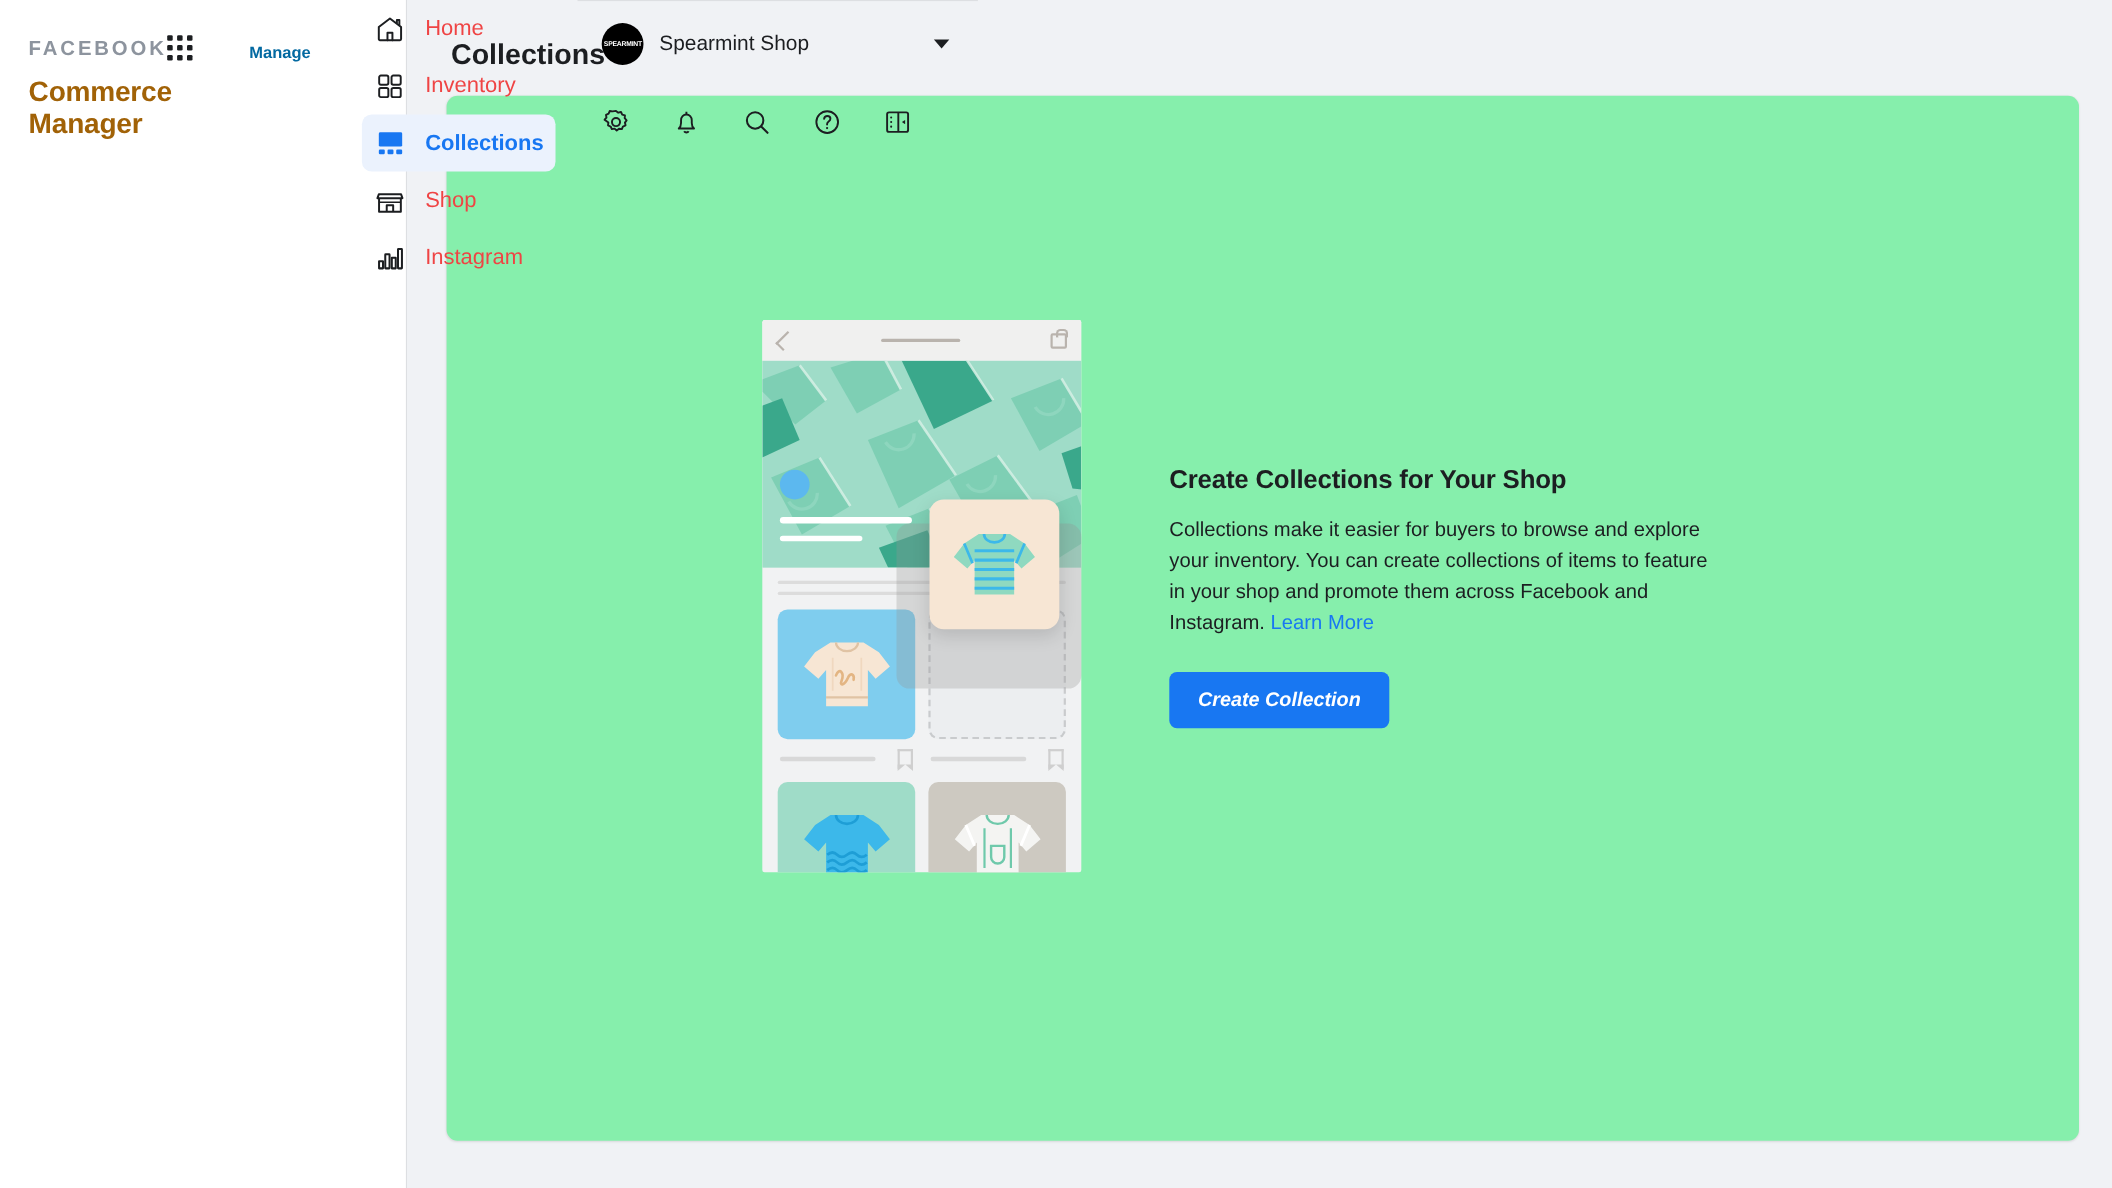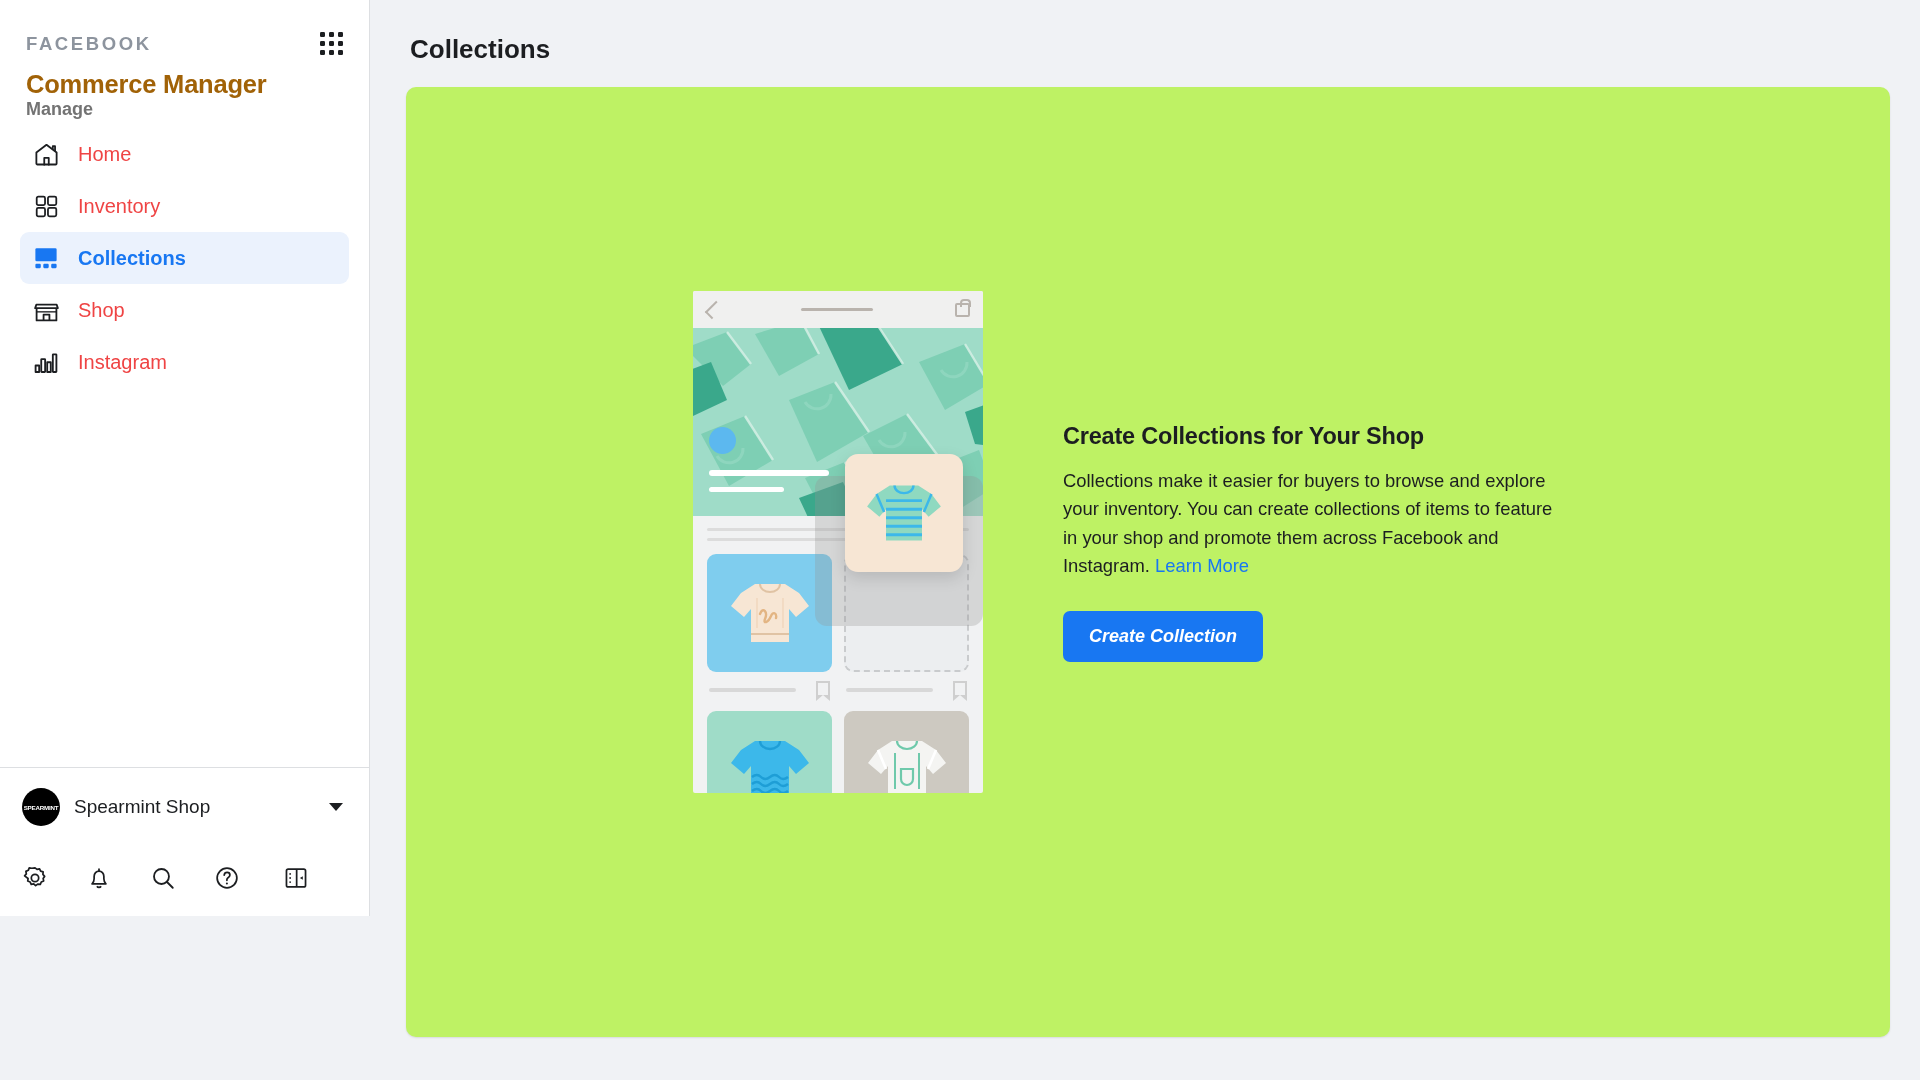--- a/index.html
+++ b/index.html
@@ -10,25 +10,25 @@
     overflow: hidden;
     background: #f0f2f5;
     font-family: "Liberation Sans", sans-serif;
     -webkit-font-smoothing: antialiased;
   }
   .app { display: flex; width: 1920px; height: 1080px; }
 
   
   .sidebar {
     width: 370px;
-    height: 916px;
+    height: 1080px;
     background: #ffffff;
     border-right: 1px solid #dddfe2;
     display: flex;
-    flex-direction: column;
+    flex-direction: row;
     position: relative;
     flex: 0 0 370px;
   }
   .sb-top { padding: 32px 26px 0 26px; }
   .sb-brandrow {
     display: flex; align-items: center; justify-content: space-between;
   }
   .sb-fb {
     font-size: 18.5px; letter-spacing: 2.6px; font-weight: 600;
     color: #8d949e;
@@ -36,22 +36,22 @@
   .grid-icon {
     display: grid; grid-template-columns: repeat(3, 5px);
     grid-template-rows: repeat(3, 5px); gap: 4px; cursor: pointer;
   }
   .grid-icon i { background: #1c1e21; border-radius: 1.2px; display: block; width:5px; height:5px;}
   .sb-title {
     font-size: 25.5px; font-weight: 700; color: #a16207;
     margin-top: 15px; letter-spacing: -0.2px;
   }
   .sb-section {
-    font-size: 18px; font-weight: 700; color: #737373;
-    padding: 0 26px; margin-bottom: 8px;
+    font-size: 15px; font-weight: 700; color: #0369a1;
+    padding: 0 26px; margin-top: 40px; margin-bottom: 8px;
   }
   .nav { padding: 0 20px; }
   .nav-item {
     display: flex; align-items: center; gap: 17px;
     height: 52px; padding: 0 11px; border-radius: 9px;
     cursor: pointer; color: #ef4444;
     font-size: 20px; font-weight: 400;
   }
   .nav-item.active { background: #ebf2fd; color: #1877f2; font-weight: 700; }
   .nav-ico { width: 30px; height: 30px; flex: 0 0 30px; display:flex; align-items:center; justify-content:center;}
@@ -79,21 +79,21 @@
     display: flex; align-items: center; gap: 0; height: 70px;
     padding-bottom: 6px;
   }
   .fico { width: 64px; display:flex; align-items:center; justify-content:flex-start; cursor: pointer; }
   .fico.last { margin-left: auto; }
 
   
   .main { flex: 1 1 auto; height: 1080px; padding: 26px 30px 0 36px; overflow: hidden; }
   .page-title { font-size: 26px; font-weight: 700; color: #1c1e21; margin: 8px 0 22px 4px; }
   .card {
-    background: #bef264; border-radius: 10px; height: 950px;
+    background: #86efac; border-radius: 10px; height: 950px;
     box-shadow: 0 1px 2px rgba(0,0,0,.10);
     display: flex; align-items: center; justify-content: center;
     gap: 78px;
     padding-bottom: 40px;
   }
   .empty-wrap { display: flex; align-items: center; gap: 80px; margin-left: -40px;}
 
   
   .illus { position: relative; width: 290px; height: 502px; flex: 0 0 290px; }
   .phone { position:absolute; inset:0; background:#f1f2f3; border-radius:2px; overflow:hidden;}

